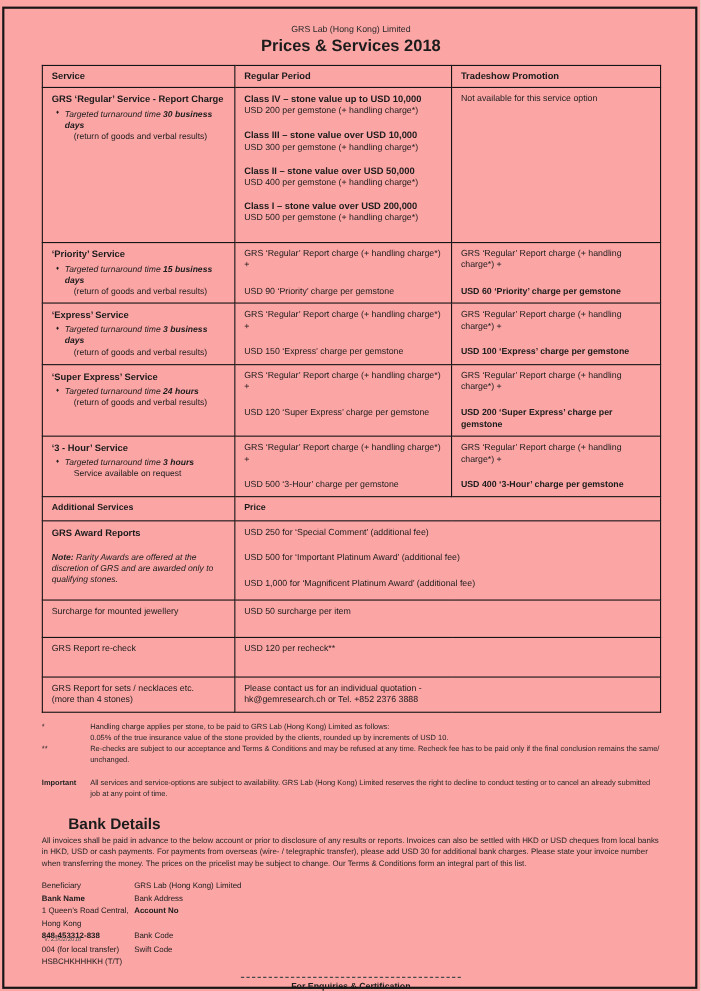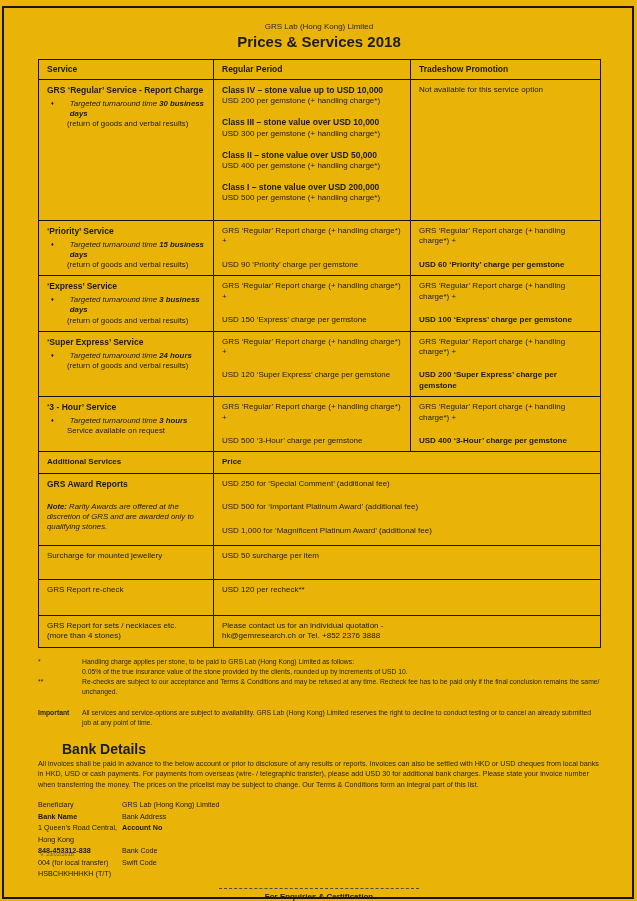--- a/index.html
+++ b/index.html
@@ -1,19 +1,19 @@
 <!DOCTYPE html>
 <html><head>
 <meta charset="utf-8">
 <style>
   * { margin:0; padding:0; box-sizing:border-box; }
   html,body { background:#e8e8e8; }
   body { font-family:"Liberation Sans", sans-serif; }
   .page {
-    position:relative; width:637px; height:901px; background:#eab308;
+    position:relative; width:637px; height:901px; background:#fca5a5;
     color:#1c1c1c; margin:0 auto; overflow:hidden;
   }
   .frame {
     position:absolute; left:2px; top:6px; right:3px; bottom:2px;
     border:2px solid #161616; pointer-events:none;
   }
   .content { position:absolute; left:38px; top:22px; width:562px; }
 
   .company { text-align:center; font-size:8px; color:#2a2a2a; }
   .doc-title { text-align:center; font-size:15px; font-weight:bold; margin-top:2px; }
@@ -30,21 +30,21 @@
 
   .r-regular td { height:132px; }
   .r-speed td { height:50px; }
   .r-addhead td { height:8px; }
   .r-awards td { height:72px; }
   .r-sur td { height:34px; }
   .r-recheck td { height:36px; }
   .r-sets td { height:30px; }
 
   .svc-t { font-size:8.5px; font-weight:bold; }
-  .bl { display:flex; gap:16px; font-size:7.8px; font-style:italic; margin-top:3px; padding-left:4px; }
+  .bl { display:flex; gap:5px; font-size:7.8px; font-style:italic; margin-top:3px; padding-left:4px; }
   .dm { font-style:normal; font-size:5.5px; line-height:1.8; }
   .note { font-size:7.8px; padding-left:20px; }
 
   .cls { margin-bottom:11px; }
   .cls-t { font-size:8.5px; font-weight:bold; }
   .cls-p { font-size:8px; }
 
   .ln2 { margin-top:13px; }
 
   .add-note { font-size:7.8px; font-style:italic; margin-top:12px; }

